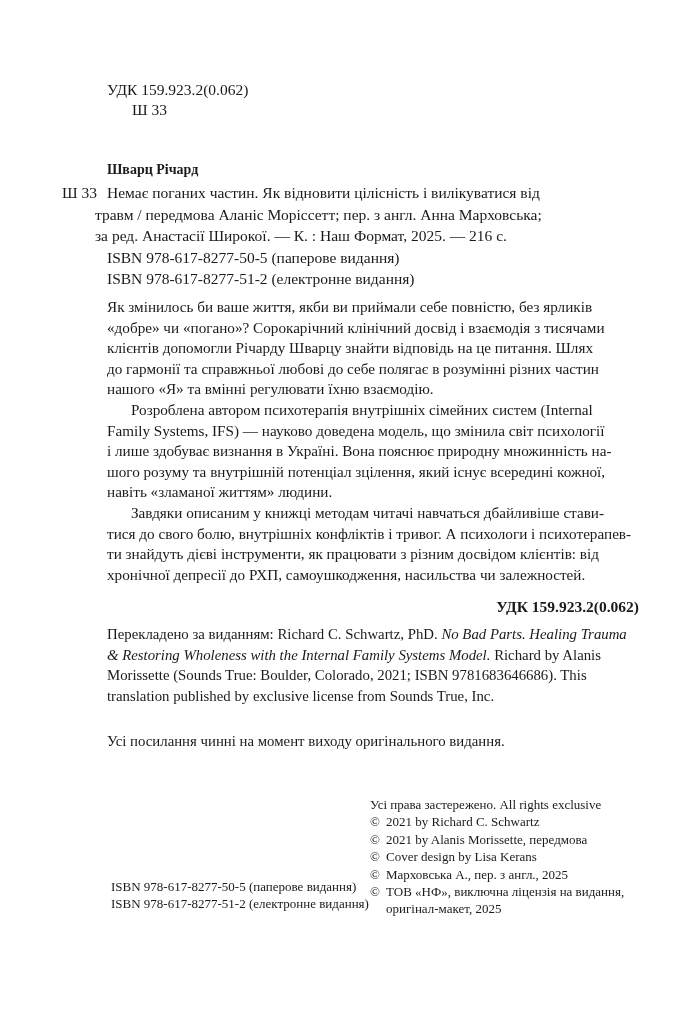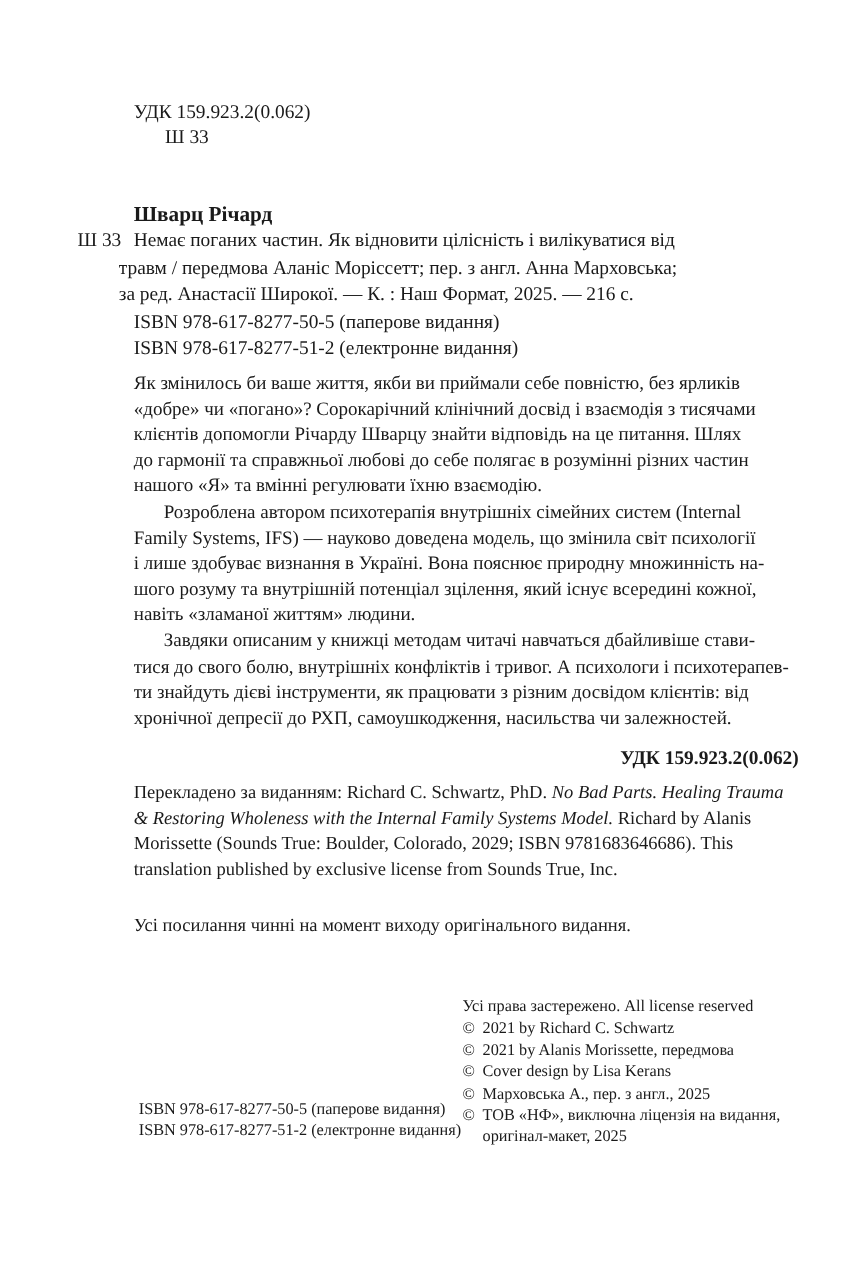--- a/index.html
+++ b/index.html
@@ -16,21 +16,21 @@
       color: #1a1a1a;
     }
     .page {
       position: absolute;
       left: 0; top: 0;
       width: 682px; height: 948px;
     }
     .abs { position: absolute; white-space: nowrap; }
     .udk-top { left: 107px; top: 80px; font-size: 15.5px; line-height: 20px; }
     .udk-top .l2 { padding-left: 25px; }
-    .author { left: 107px; top: 162px; font-size: 17px; font-weight: bold; }
+    .author { left: 107px; top: 162px; font-size: 14px; font-weight: bold; }
     .catalog { left: 62px; top: 182px; width: 580px; font-size: 15.5px; line-height: 21.5px; }
     .catalog .code { position: absolute; left: 0; top: 0; }
     .catalog .text { margin-left: 33px; }
     .catalog .indent { padding-left: 12px; }
     .catalog .line { white-space: nowrap; }
     .annotation {
       left: 107px; top: 297px; width: 533px;
       font-size: 15.2px; line-height: 20.6px;
       white-space: normal;
     }
@@ -98,28 +98,28 @@
       <span class="line">ти знайдуть дієві інструменти, як працювати з різним досвідом клієнтів: від</span>
       <span class="line">хронічної депресії до РХП, самоушкодження, насильства чи залежностей.</span>
     </p>
   </div>
 
   <div class="abs udk-right">УДК 159.923.2(0.062)</div>
 
   <div class="abs translated">
     <span class="line"><span>Перекладено за виданням: Richard C. Schwartz, PhD. </span><em>No Bad Parts. Healing Trauma</em></span>
     <span class="line"><em>&amp; Restoring Wholeness with the Internal Family Systems Model.</em><span> Richard by Alanis</span></span>
-    <span class="line">Morissette (Sounds True: Boulder, Colorado, 2029; ISBN 9781683646686). This</span>
+    <span class="line">Morissette (Sounds True: Boulder, Colorado, 2021; ISBN 9781683646686). This</span>
     <span class="line">translation published by exclusive license from Sounds True, Inc.</span>
   </div>
 
   <div class="abs links">Усі посилання чинні на момент виходу оригінального видання.</div>
 
   <div class="abs rights">
-    <span class="row">Усі права застережено. All license reserved</span>
+    <span class="row">Усі права застережено. All rights exclusive</span>
     <span class="row"><span class="c">©</span><span>2021 by Richard C. Schwartz</span></span>
     <span class="row"><span class="c">©</span><span>2021 by Alanis Morissette, передмова</span></span>
     <span class="row"><span class="c">©</span><span>Cover design by Lisa Kerans</span></span>
     <span class="row"><span class="c">©</span><span>Марховська А., пер. з англ., 2025</span></span>
     <span class="row"><span class="c">©</span><span>ТОВ «НФ», виключна ліцензія на видання,</span></span>
     <span class="row cont">оригінал-макет, 2025</span>
   </div>
 
   <div class="abs isbn-bottom">
     <span class="row">ISBN 978-617-8277-50-5 (паперове видання)</span>

